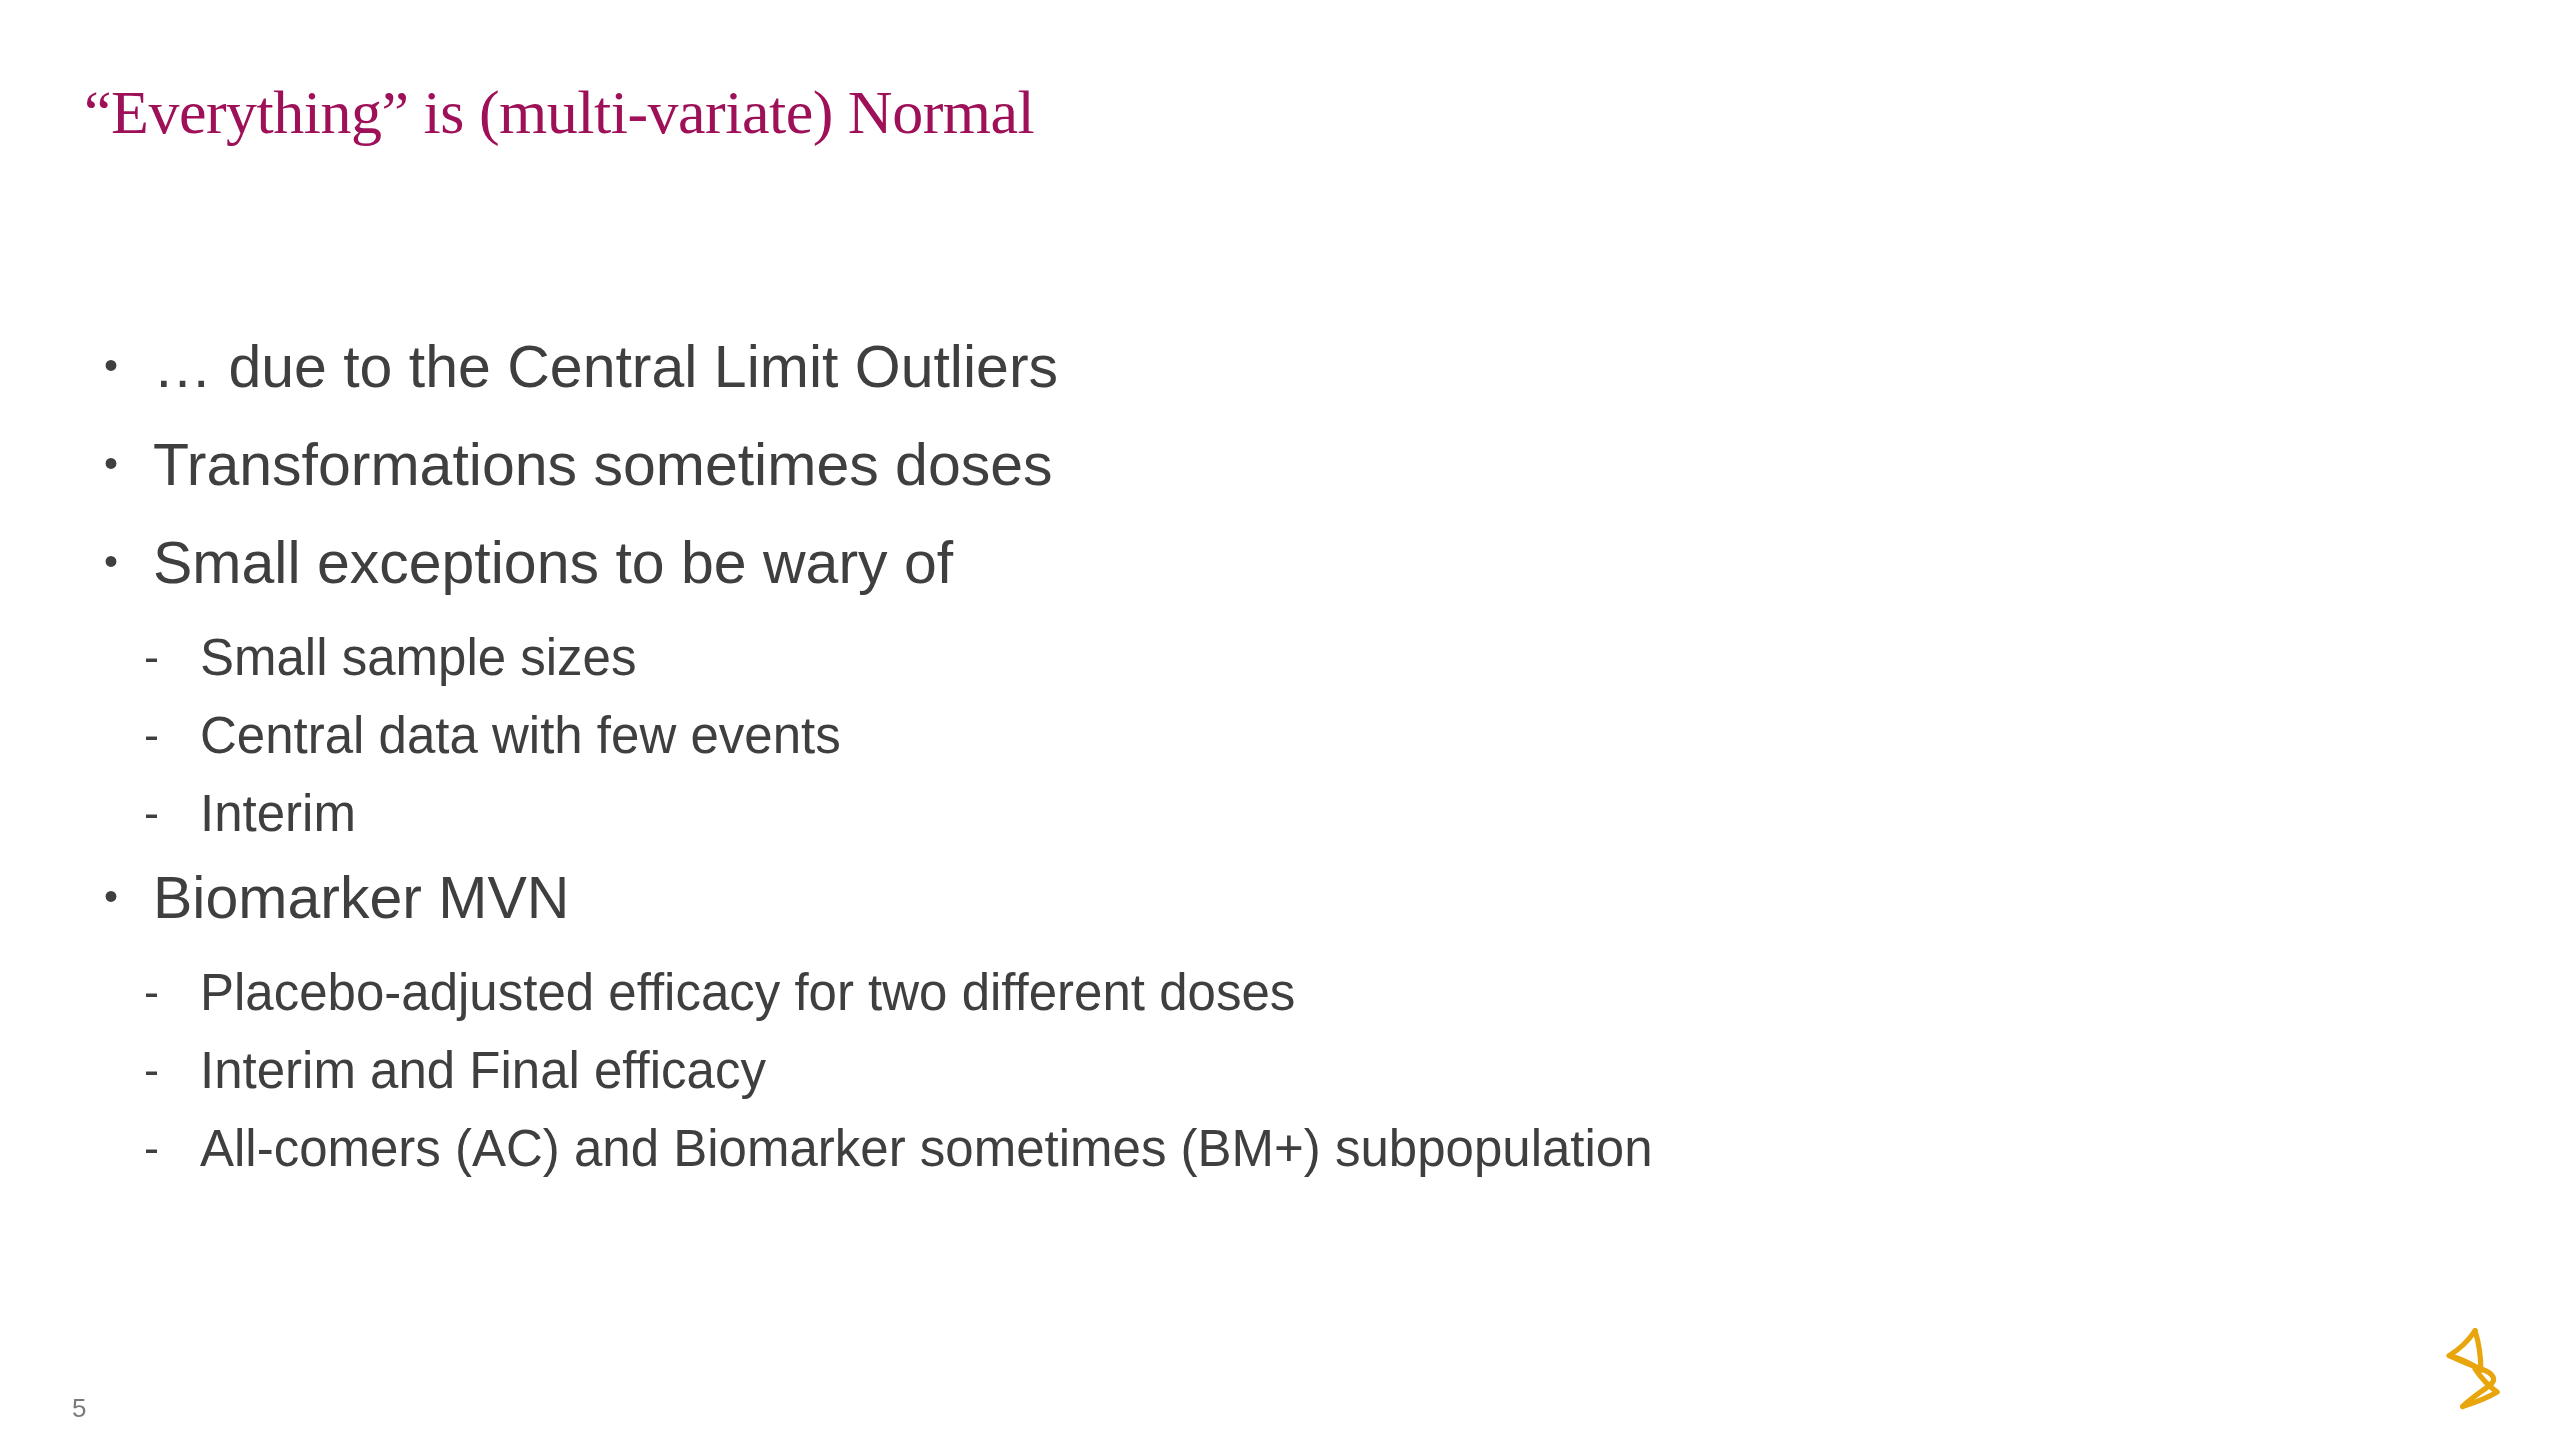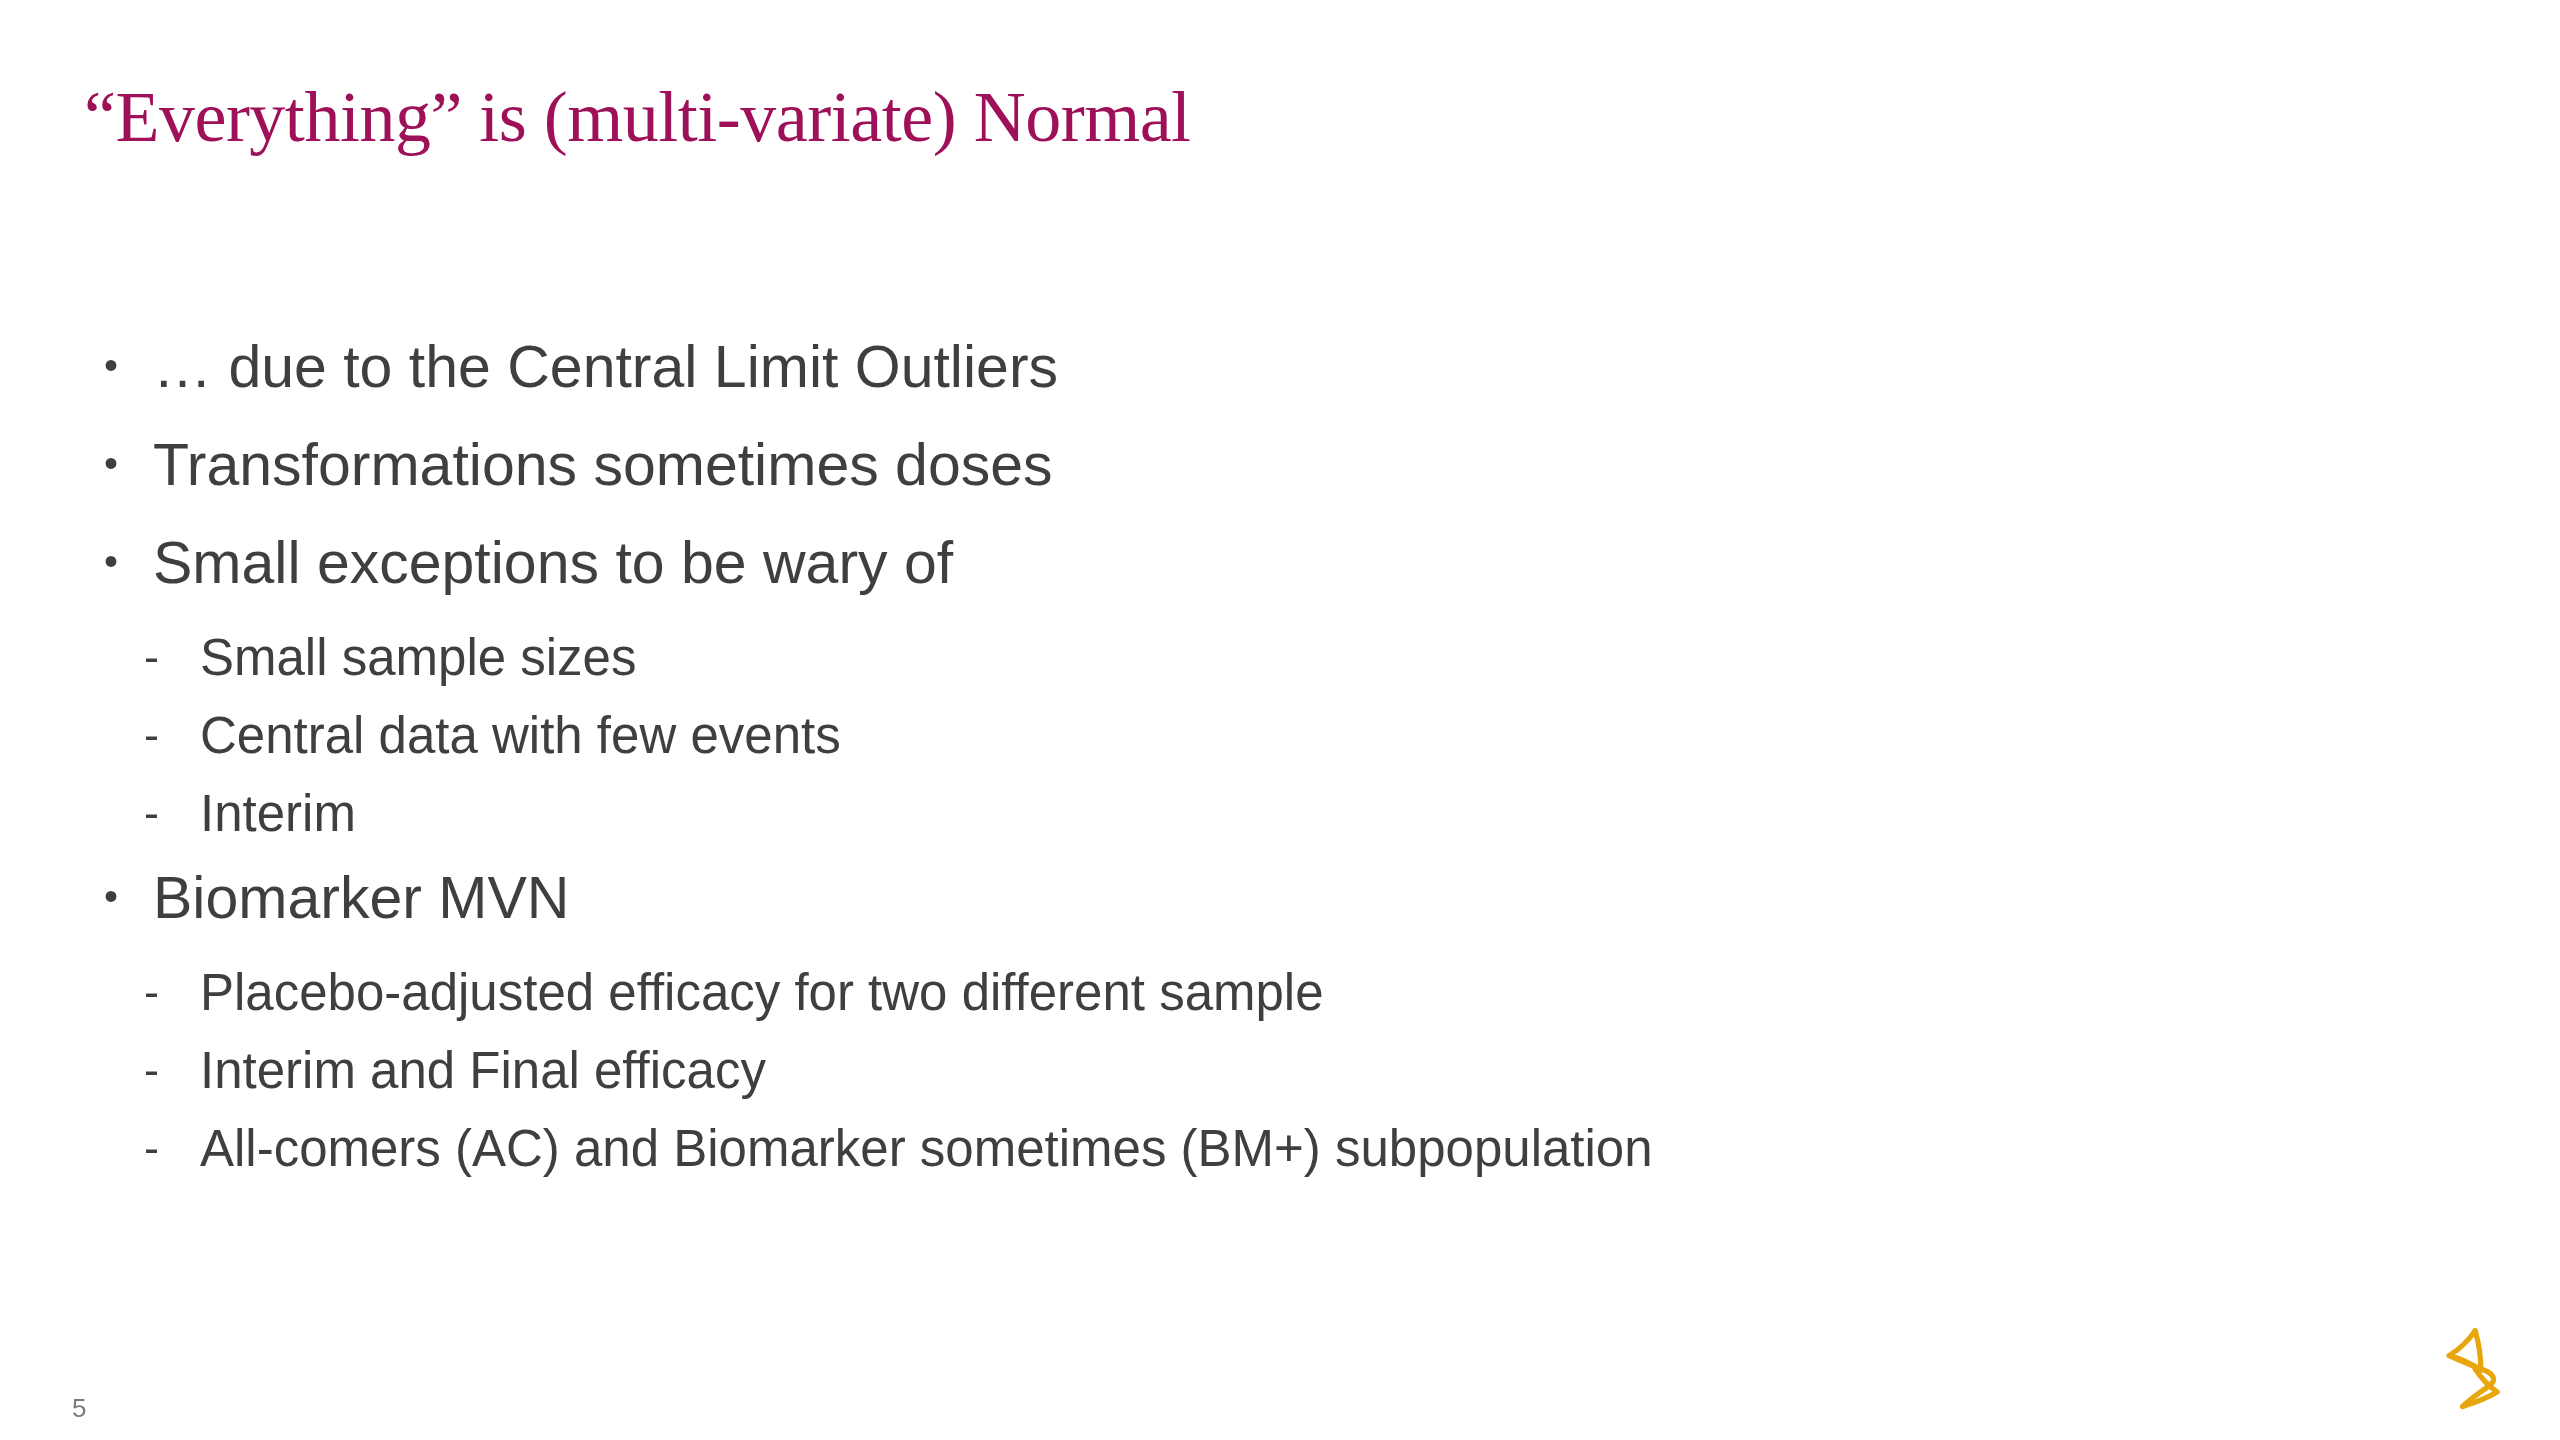--- a/index.html
+++ b/index.html
@@ -19,21 +19,21 @@
     -webkit-font-smoothing: antialiased;
   }
 
   
   #slide-title {
     position: absolute;
     left: 84px;
     top: 78px;
     width: 2200px;
     font-family: "Liberation Serif", "DejaVu Serif", serif;
-    font-size: 72px;
+    font-size: 62px;
     line-height: 1.1;
     font-weight: 400;
     color: #9E1159;
     letter-spacing: -0.5px;
     white-space: nowrap;
   }
 
   
   #body-content {
     position: absolute;
@@ -146,21 +146,21 @@
       <div class="bullet-row lvl2">
         <span class="marker">-</span>
         <span class="text">Interim</span>
       </div>
       <div class="bullet-row lvl1 group-gap">
         <span class="marker">•</span>
         <span class="text">Biomarker MVN</span>
       </div>
       <div class="bullet-row lvl2">
         <span class="marker">-</span>
-        <span class="text">Placebo-adjusted efficacy for two different sample</span>
+        <span class="text">Placebo-adjusted efficacy for two different doses</span>
       </div>
       <div class="bullet-row lvl2">
         <span class="marker">-</span>
         <span class="text">Interim and Final efficacy</span>
       </div>
       <div class="bullet-row lvl2">
         <span class="marker">-</span>
         <span class="text">All-comers (AC) and Biomarker sometimes (BM+) subpopulation</span>
       </div>
     </div>

